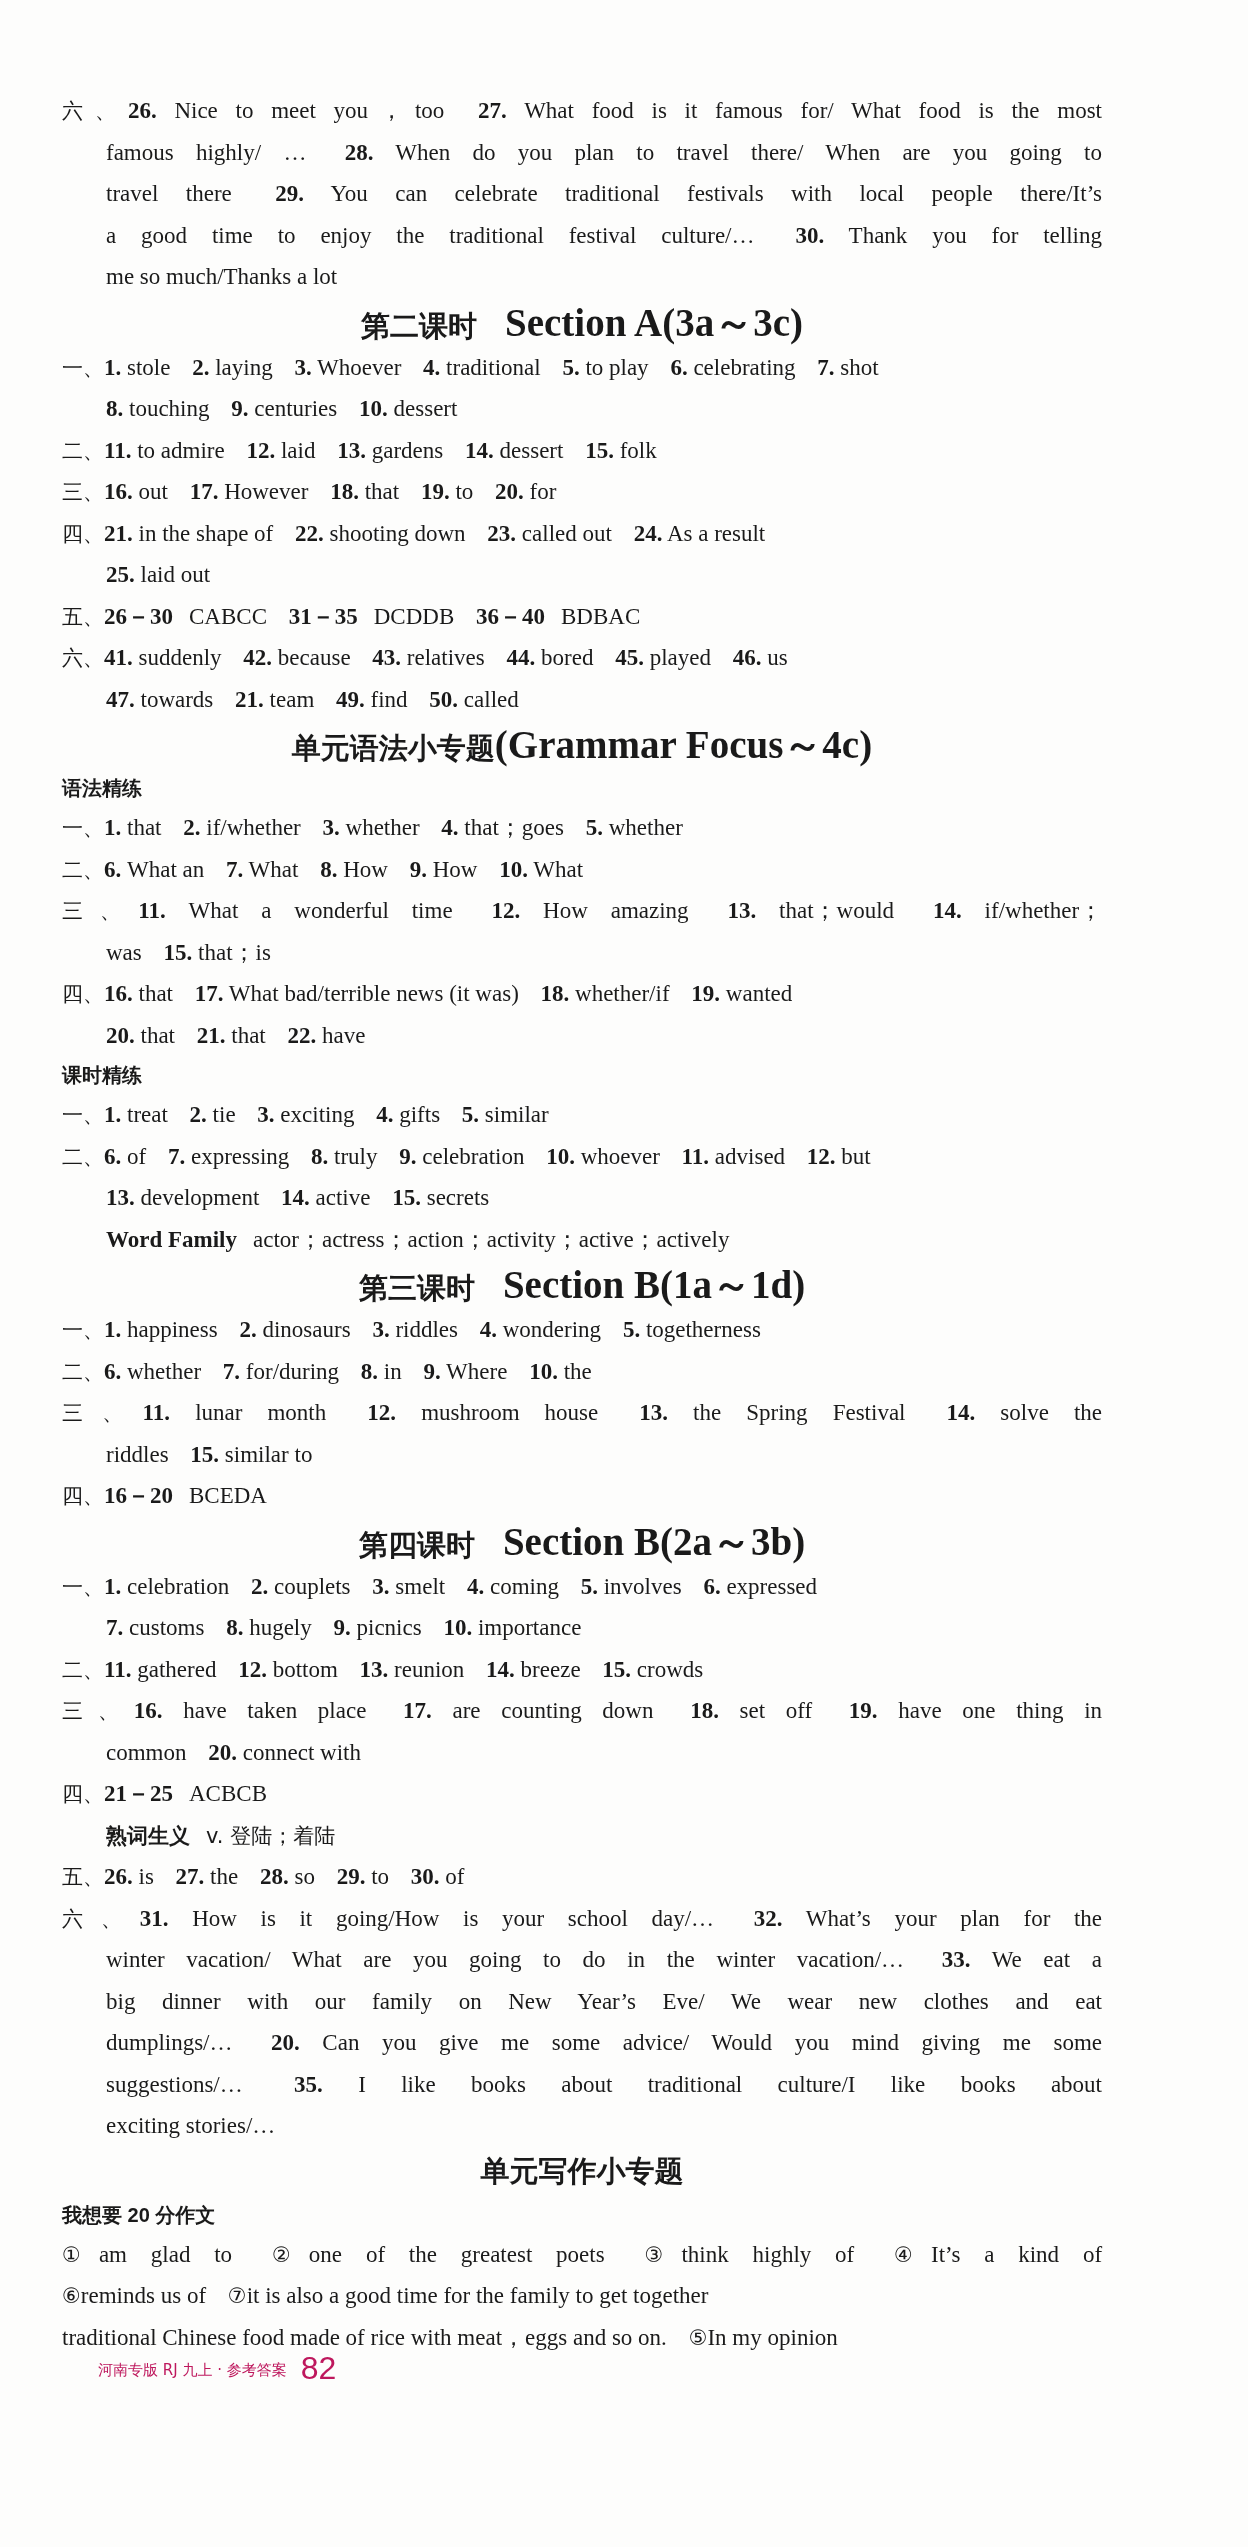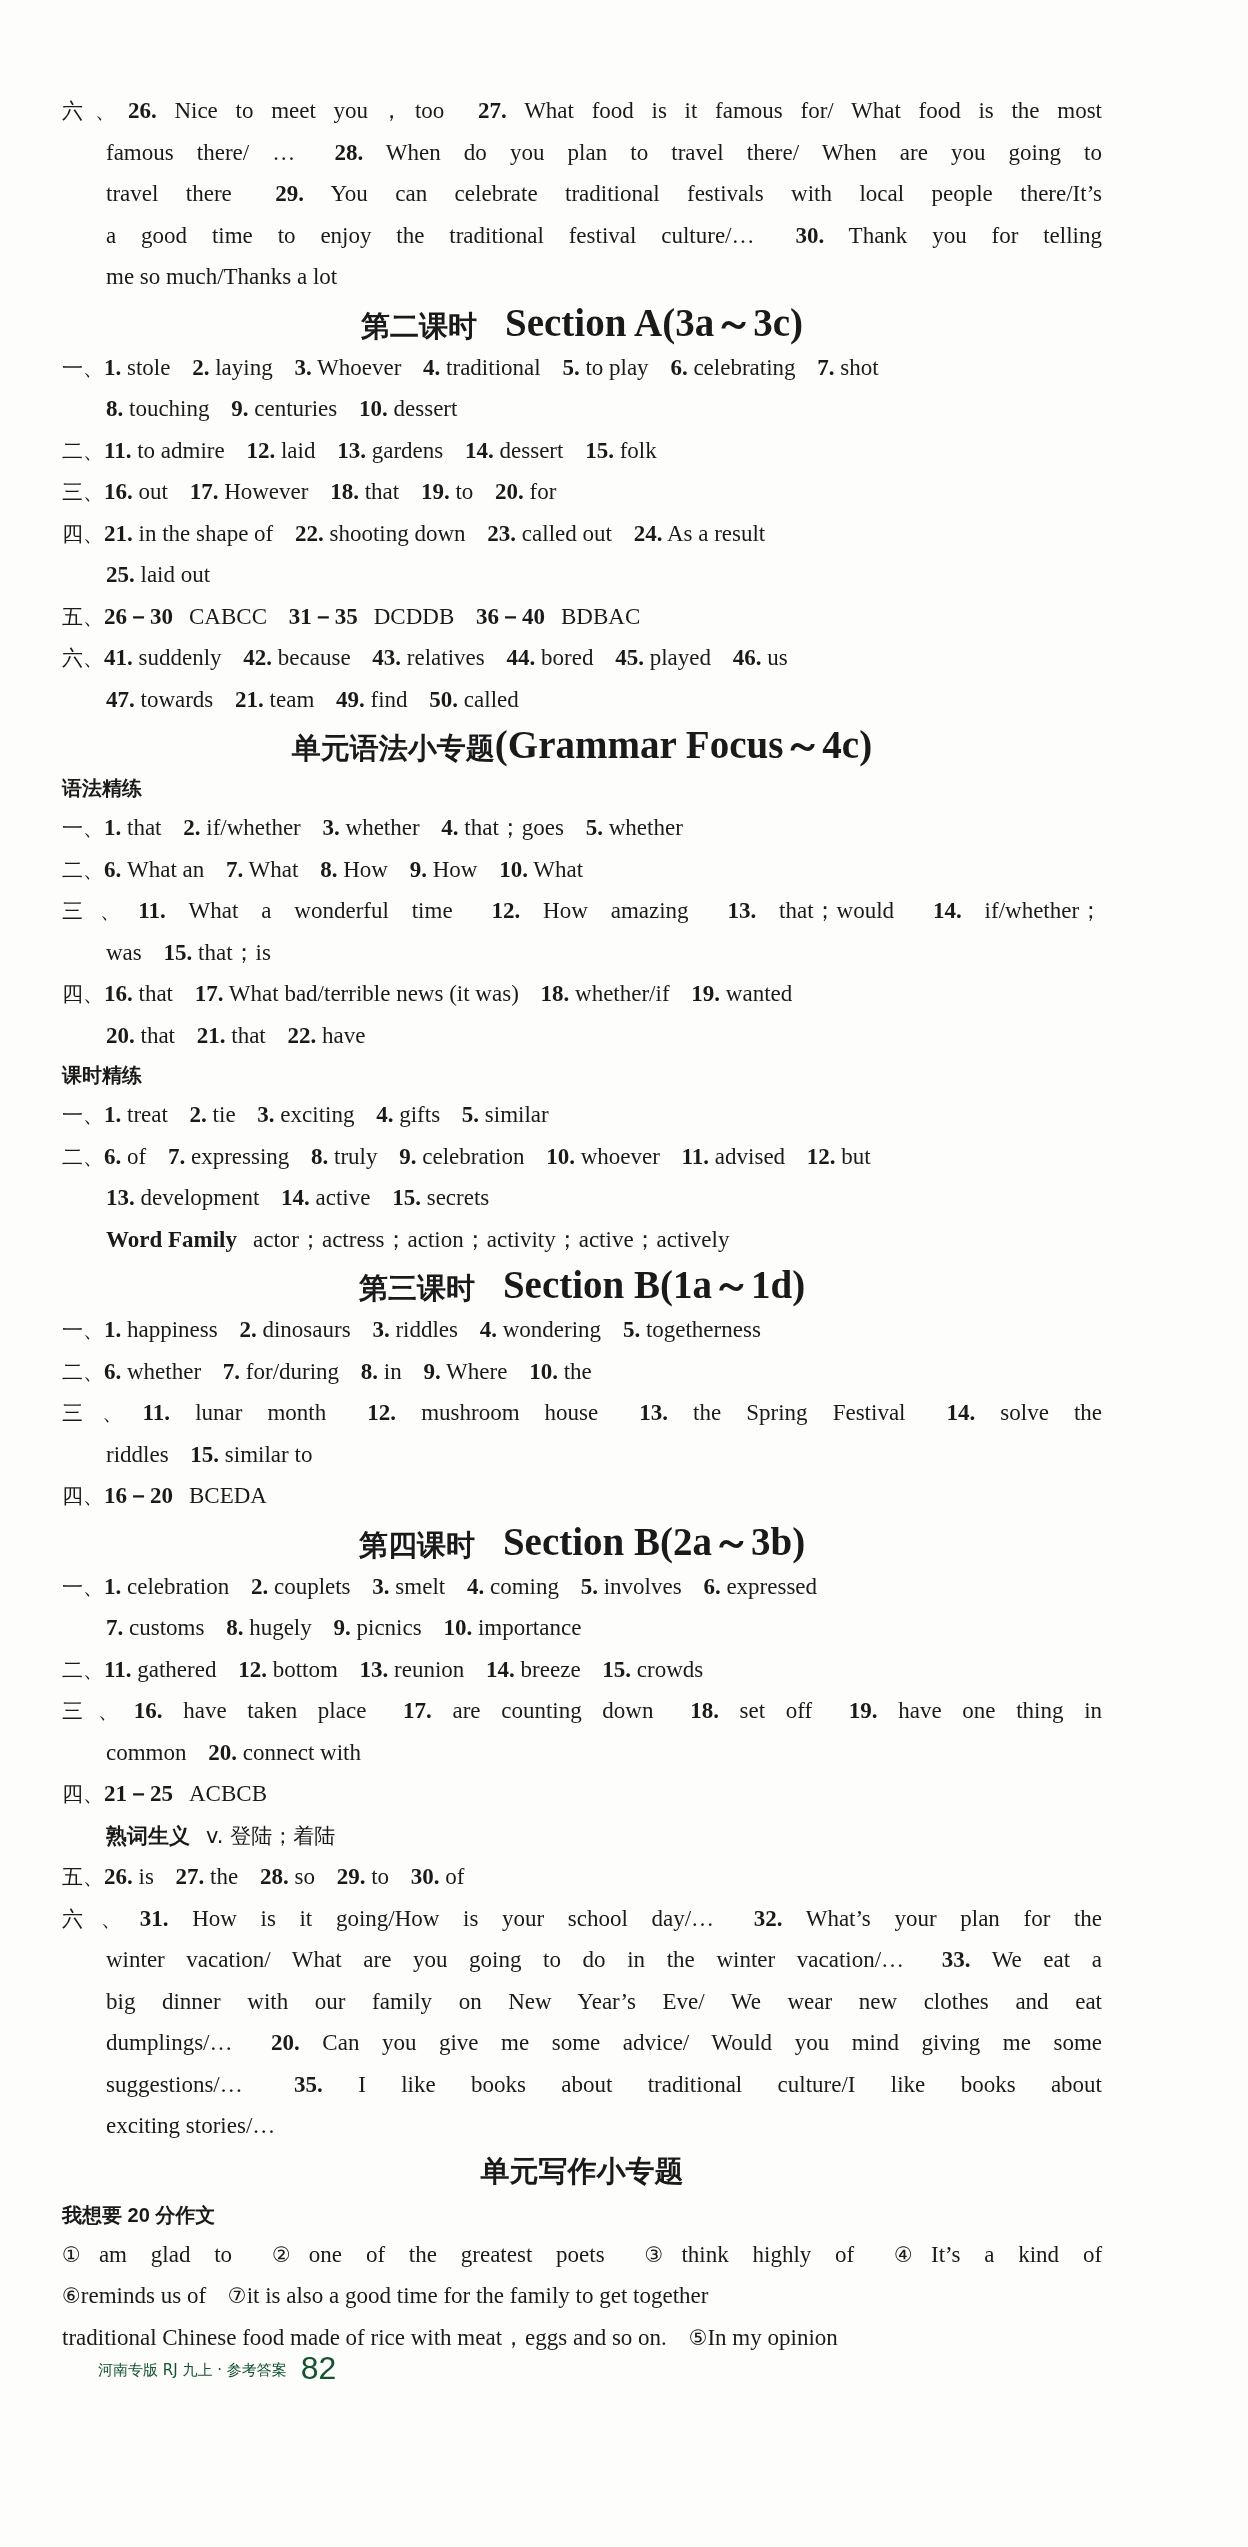--- a/index.html
+++ b/index.html
@@ -14,30 +14,30 @@
   .num { font-weight: bold; }
   .gap { display: inline-block; width: 16px; }
   .title {
     font-family: "DejaVu Sans", sans-serif; font-weight: bold; font-size: 29px;
     text-align: center; height: 45px; line-height: 45px; margin: 2px 0;
   }
   .title .en { font-family: "Liberation Serif", serif; font-weight: bold; font-size: 39px; }
   .subhead { font-family: Liberation Sans, sans-serif; font-weight: bold; font-size: 20px; height: 38px; line-height: 38px; }
   .cn { font-family: "DejaVu Sans", sans-serif; font-size: 21px; }
   .cnb { font-family: "DejaVu Sans", sans-serif; font-weight: bold; font-size: 21px; }
-  .footer { position: absolute; left: 98px; top: 2350px; font-size: 15px; font-family: "DejaVu Sans", sans-serif; color: #14532d; }
+  .footer { position: absolute; left: 98px; top: 2350px; font-size: 15px; font-family: "DejaVu Sans", sans-serif; color: #be185d; }
   .footer .pg { font-family: "Liberation Sans", sans-serif; font-size: 32px; margin-left: 14px; vertical-align: -4px; }
   .circ { font-family: "DejaVu Sans", sans-serif; font-size: 21px; }
 </style>
 </head>
 <body>
 
 <div class="page" id="page">
     <div class="line wrap"><span class="cn">六、</span><span><span class="num">26.</span> <span>Nice to meet you，too</span></span><span class="gap"></span> <span><span class="num">27.</span> <span>What food is it famous for/ What food is the most</span></span></div>
-    <div class="line indent wrap"><span><span>famous there/ …</span></span><span class="gap"></span> <span><span class="num">28.</span> <span>When do you plan to travel there/ When are you going to</span></span></div>
+    <div class="line indent wrap"><span><span>famous highly/ …</span></span><span class="gap"></span> <span><span class="num">28.</span> <span>When do you plan to travel there/ When are you going to</span></span></div>
     <div class="line indent wrap"><span><span>travel there</span></span><span class="gap"></span> <span><span class="num">29.</span> <span>You can celebrate traditional festivals with local people there/It’s</span></span></div>
     <div class="line indent wrap"><span><span>a good time to enjoy the traditional festival culture/…</span></span><span class="gap"></span> <span><span class="num">30.</span> <span>Thank you for telling</span></span></div>
     <div class="line indent"><span><span>me so much/Thanks a lot</span></span></div>
     <div class="title"><span>第二课时</span><span style="display: inline-block; width: 28px;"></span><span class="en">Section A(3a～3c)</span></div>
     <div class="line"><span class="cn">一、</span><span><span class="num">1.</span> <span>stole</span></span><span class="gap"></span> <span><span class="num">2.</span> <span>laying</span></span><span class="gap"></span> <span><span class="num">3.</span> <span>Whoever</span></span><span class="gap"></span> <span><span class="num">4.</span> <span>traditional</span></span><span class="gap"></span> <span><span class="num">5.</span> <span>to play</span></span><span class="gap"></span> <span><span class="num">6.</span> <span>celebrating</span></span><span class="gap"></span> <span><span class="num">7.</span> <span>shot</span></span></div>
     <div class="line indent"><span><span class="num">8.</span> <span>touching</span></span><span class="gap"></span> <span><span class="num">9.</span> <span>centuries</span></span><span class="gap"></span> <span><span class="num">10.</span> <span>dessert</span></span></div>
     <div class="line"><span class="cn">二、</span><span><span class="num">11.</span> <span>to admire</span></span><span class="gap"></span> <span><span class="num">12.</span> <span>laid</span></span><span class="gap"></span> <span><span class="num">13.</span> <span>gardens</span></span><span class="gap"></span> <span><span class="num">14.</span> <span>dessert</span></span><span class="gap"></span> <span><span class="num">15.</span> <span>folk</span></span></div>
     <div class="line"><span class="cn">三、</span><span><span class="num">16.</span> <span>out</span></span><span class="gap"></span> <span><span class="num">17.</span> <span>However</span></span><span class="gap"></span> <span><span class="num">18.</span> <span>that</span></span><span class="gap"></span> <span><span class="num">19.</span> <span>to</span></span><span class="gap"></span> <span><span class="num">20.</span> <span>for</span></span></div>
     <div class="line"><span class="cn">四、</span><span><span class="num">21.</span> <span>in the shape of</span></span><span class="gap"></span> <span><span class="num">22.</span> <span>shooting down</span></span><span class="gap"></span> <span><span class="num">23.</span> <span>called out</span></span><span class="gap"></span> <span><span class="num">24.</span> <span>As a result</span></span></div>
     <div class="line indent"><span><span class="num">25.</span> <span>laid out</span></span></div>

